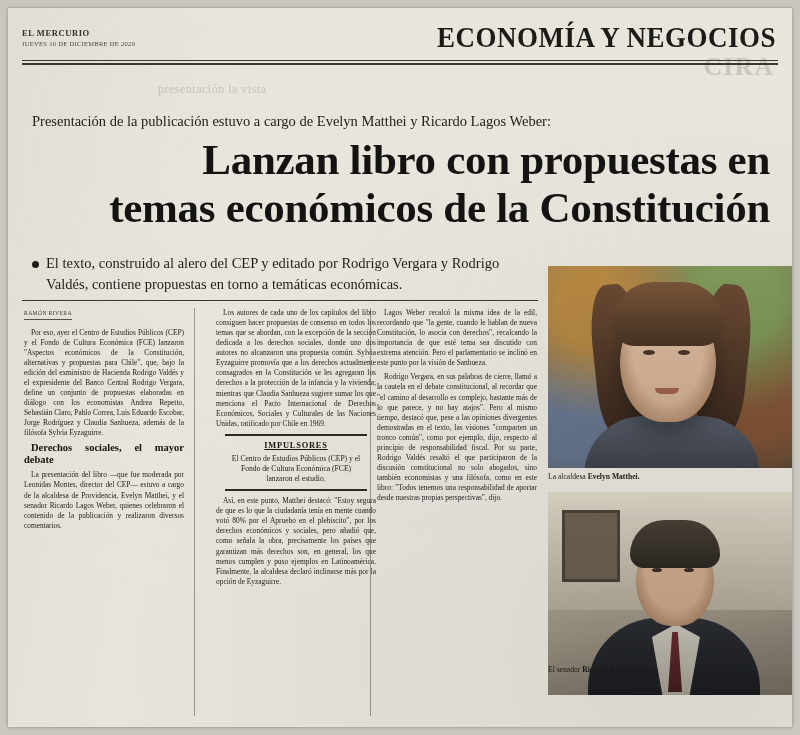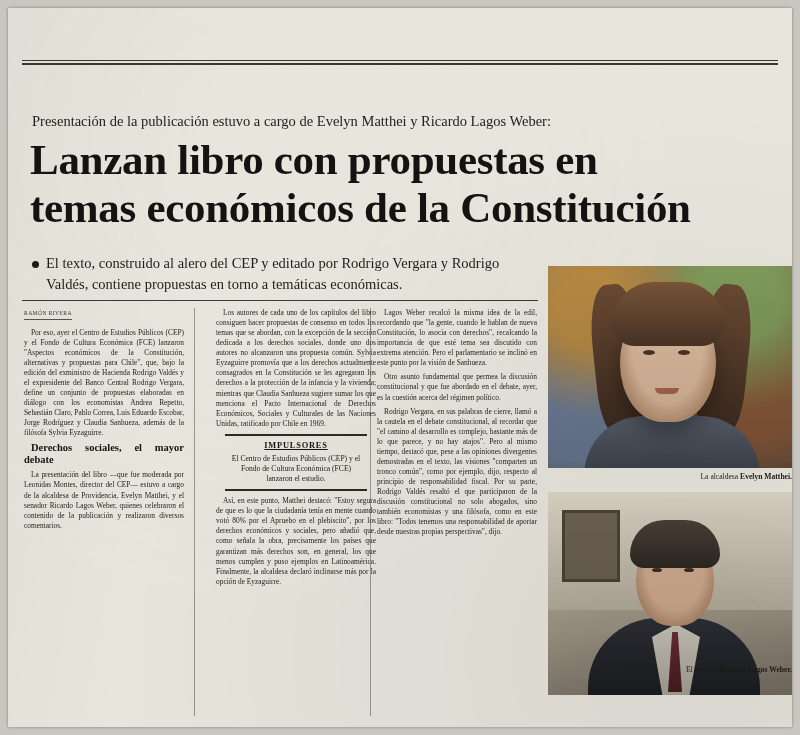--- a/index.html
+++ b/index.html
@@ -119,20 +119,21 @@
   .headline {
     position: absolute;
     left: 22px;
     right: 22px;
     top: 128px;
     font-size: 43px;
     line-height: 1.12;
     font-weight: 700;
     color: #141311;
     letter-spacing: -0.3px;
+    text-align: right;
   }
   .headline .l2 { display: block; }
 
   .bullet {
     position: absolute;
     left: 24px;
     top: 253px;
     width: 7px;
     height: 7px;
     background: #1c1b18;
@@ -254,21 +255,21 @@
     top: 484px;
     width: 244px;
     height: 203px;
   }
   .caption {
     position: absolute;
     left: 540px;
     width: 244px;
     font-size: 7.6px;
     color: #1d1c18;
-    text-align: right;
+    text-align: left;
     font-family: "Liberation Serif", serif;
   }
   .caption b { font-weight: 700; }
   .cap1 { top: 464px; }
   .cap2 { top: 657px; }
 
   
   .p1-bg {
     position: absolute; inset: 0;
     background:
@@ -379,20 +380,29 @@
     background: linear-gradient(180deg, #6f2f34, #4a1e22);
     clip-path: polygon(30% 0, 70% 0, 100% 100%, 0 100%);
   }
 </style>
 </head>
 <body>
 
 <div class="page">
   <div class="paper">
 
+    <div class="masthead">
+      <div class="mast-left">
+        <div class="mast-name">EL MERCURIO</div>
+        <div class="mast-date">JUEVES 10 DE DICIEMBRE DE 2020</div>
+      </div>
+      <div class="mast-section">ECONOMÍA Y NEGOCIOS</div>
+      <div class="mast-ghost">CIRA</div>
+      <div class="mast-ghost2">presentación la vista</div>
+    </div>
     <div class="rule r1"></div>
     <div class="rule r2"></div>
 
     <div class="kicker">Presentación de la publicación estuvo a cargo de Evelyn Matthei y Ricardo Lagos Weber:</div>
     <div class="headline">
       <span class="l1">Lanzan libro con propuestas en</span>
       <span class="l2">temas económicos de la Constitución</span>
     </div>
 
     <div class="bullet"></div>
@@ -414,21 +424,20 @@
         <p>Los autores de cada uno de los capítulos del libro consiguen hacer propuestas de consenso en todos los temas que se abordan, con la excepción de la sección dedicada a los derechos sociales, donde uno dos autores no alcanzaron una propuesta común. Sylvia Eyzaguirre promovía que a los derechos actualmente consagrados en la Constitución se les agregaran los derechos a la protección de la infancia y la vivienda; mientras que Claudia Sanhueza sugiere sumar los que menciona el Pacto Internacional de Derechos Económicos, Sociales y Culturales de las Naciones Unidas, ratificado por Chile en 1969.</p>
         <div class="inset">
           <div class="inset-title">IMPULSORES</div>
           <div class="inset-body">El Centro de Estudios Públicos (CEP) y el Fondo de Cultura Económica (FCE) lanzaron el estudio.</div>
         </div>
         <p>Así, en este punto, Matthei destacó: "Estoy segura de que es lo que la ciudadanía tenía en mente cuando votó 80% por el Apruebo en el plebiscito", por los derechos económicos y sociales, pero añadió que, como señala la obra, precisamente los países que garantizan más derechos son, en general, los que menos cumplen y puso ejemplos en Latinoamérica. Finalmente, la alcaldesa declaró inclinarse más por la opción de Eyzaguirre.</p>
       </div>
 
       <div class="col c3">
         <p>Lagos Weber recalcó la misma idea de la edil, recordando que "la gente, cuando le hablan de nueva Constitución, lo asocia con derechos", recalcando la importancia de que esté tema sea discutido con extrema atención. Pero el parlamentario se inclinó en este punto por la visión de Sanhueza.</p>
-        <p>Otro asunto fundamental que permea la discusión constitucional y que fue abordado en el debate, ayer, es la cuestión acerca del régimen político.</p>
         <p>Rodrigo Vergara, en sus palabras de cierre, llamó a la cautela en el debate constitucional, al recordar que "el camino al desarrollo es complejo, bastante más de lo que parece, y no hay atajos". Pero al mismo tiempo, destacó que, pese a las opiniones divergentes demostradas en el texto, las visiones "comparten un tronco común", como por ejemplo, dijo, respecto al principio de responsabilidad fiscal. Por su parte, Rodrigo Valdés resaltó el que participaron de la discusión constitucional no solo abogados, sino también economistas y una filósofa, como en este libro: "Todos tenemos una responsabilidad de aportar desde nuestras propias perspectivas", dijo.</p>
       </div>
     </div>
 
     <div class="photo photo1">
       <div class="p1-bg"></div>
       <div class="p1-hairL"></div>
       <div class="p1-hairR"></div>
       <div class="p1-body"></div>
       <div class="p1-face"></div>

